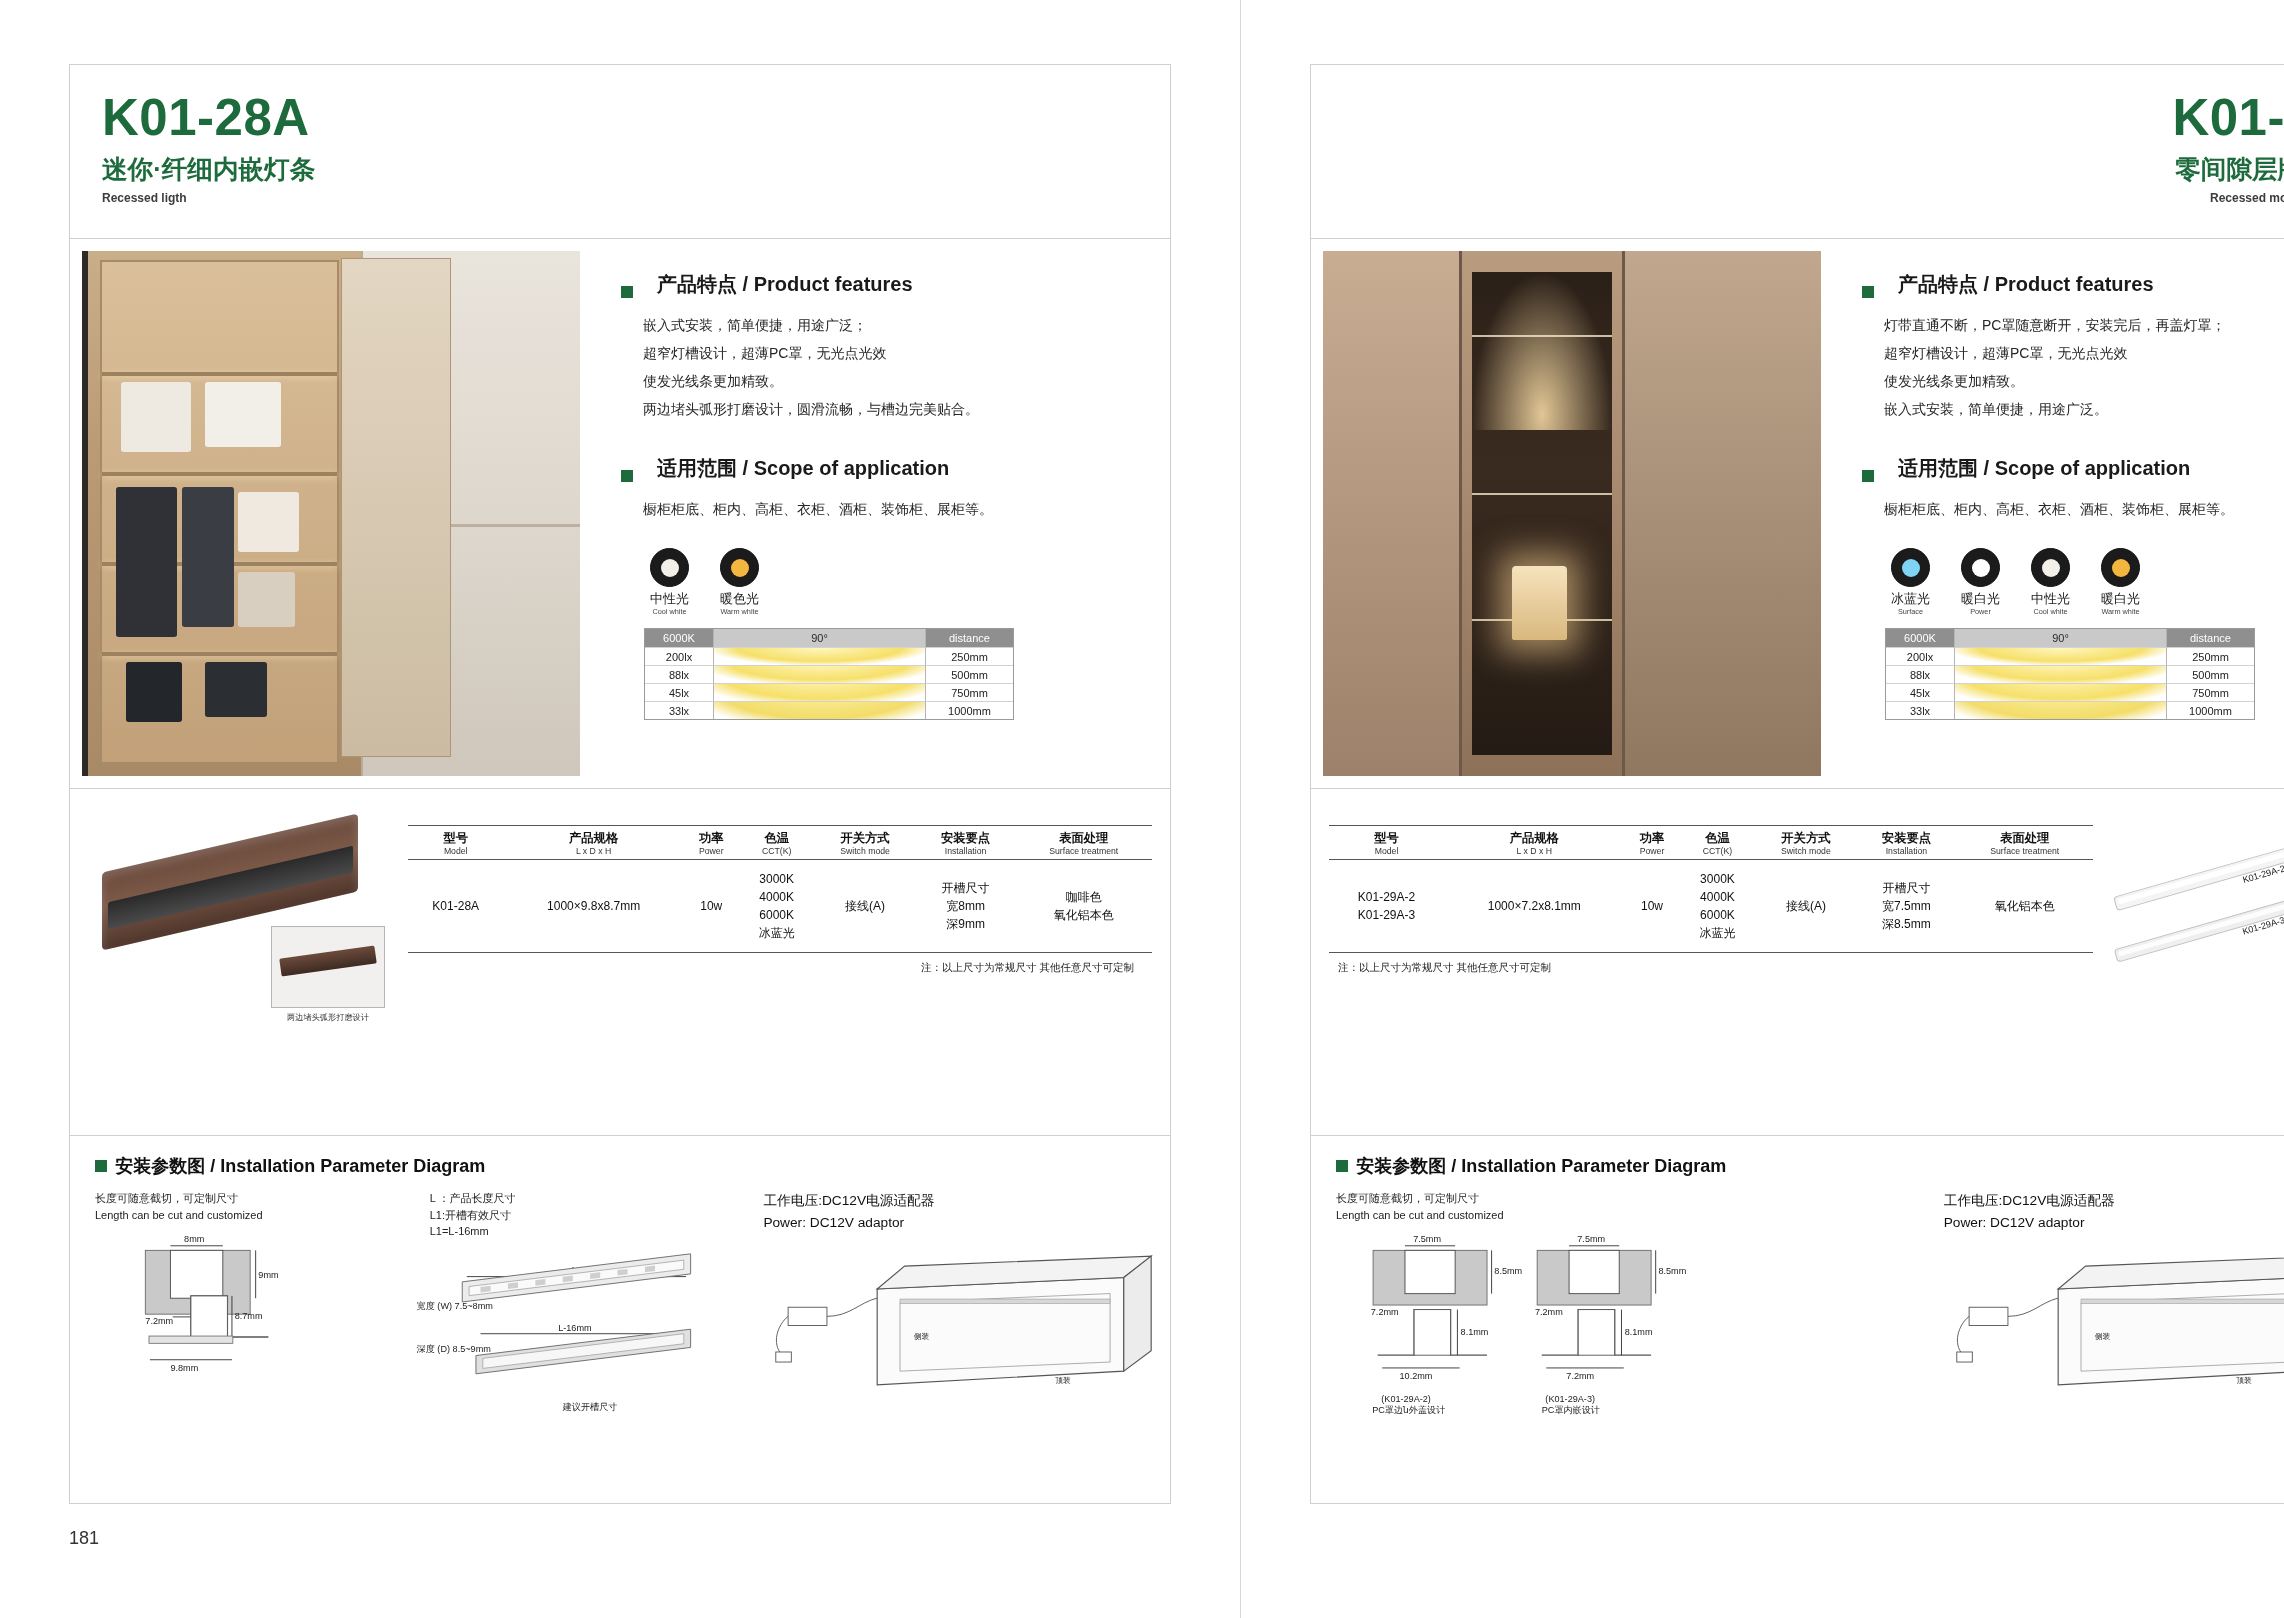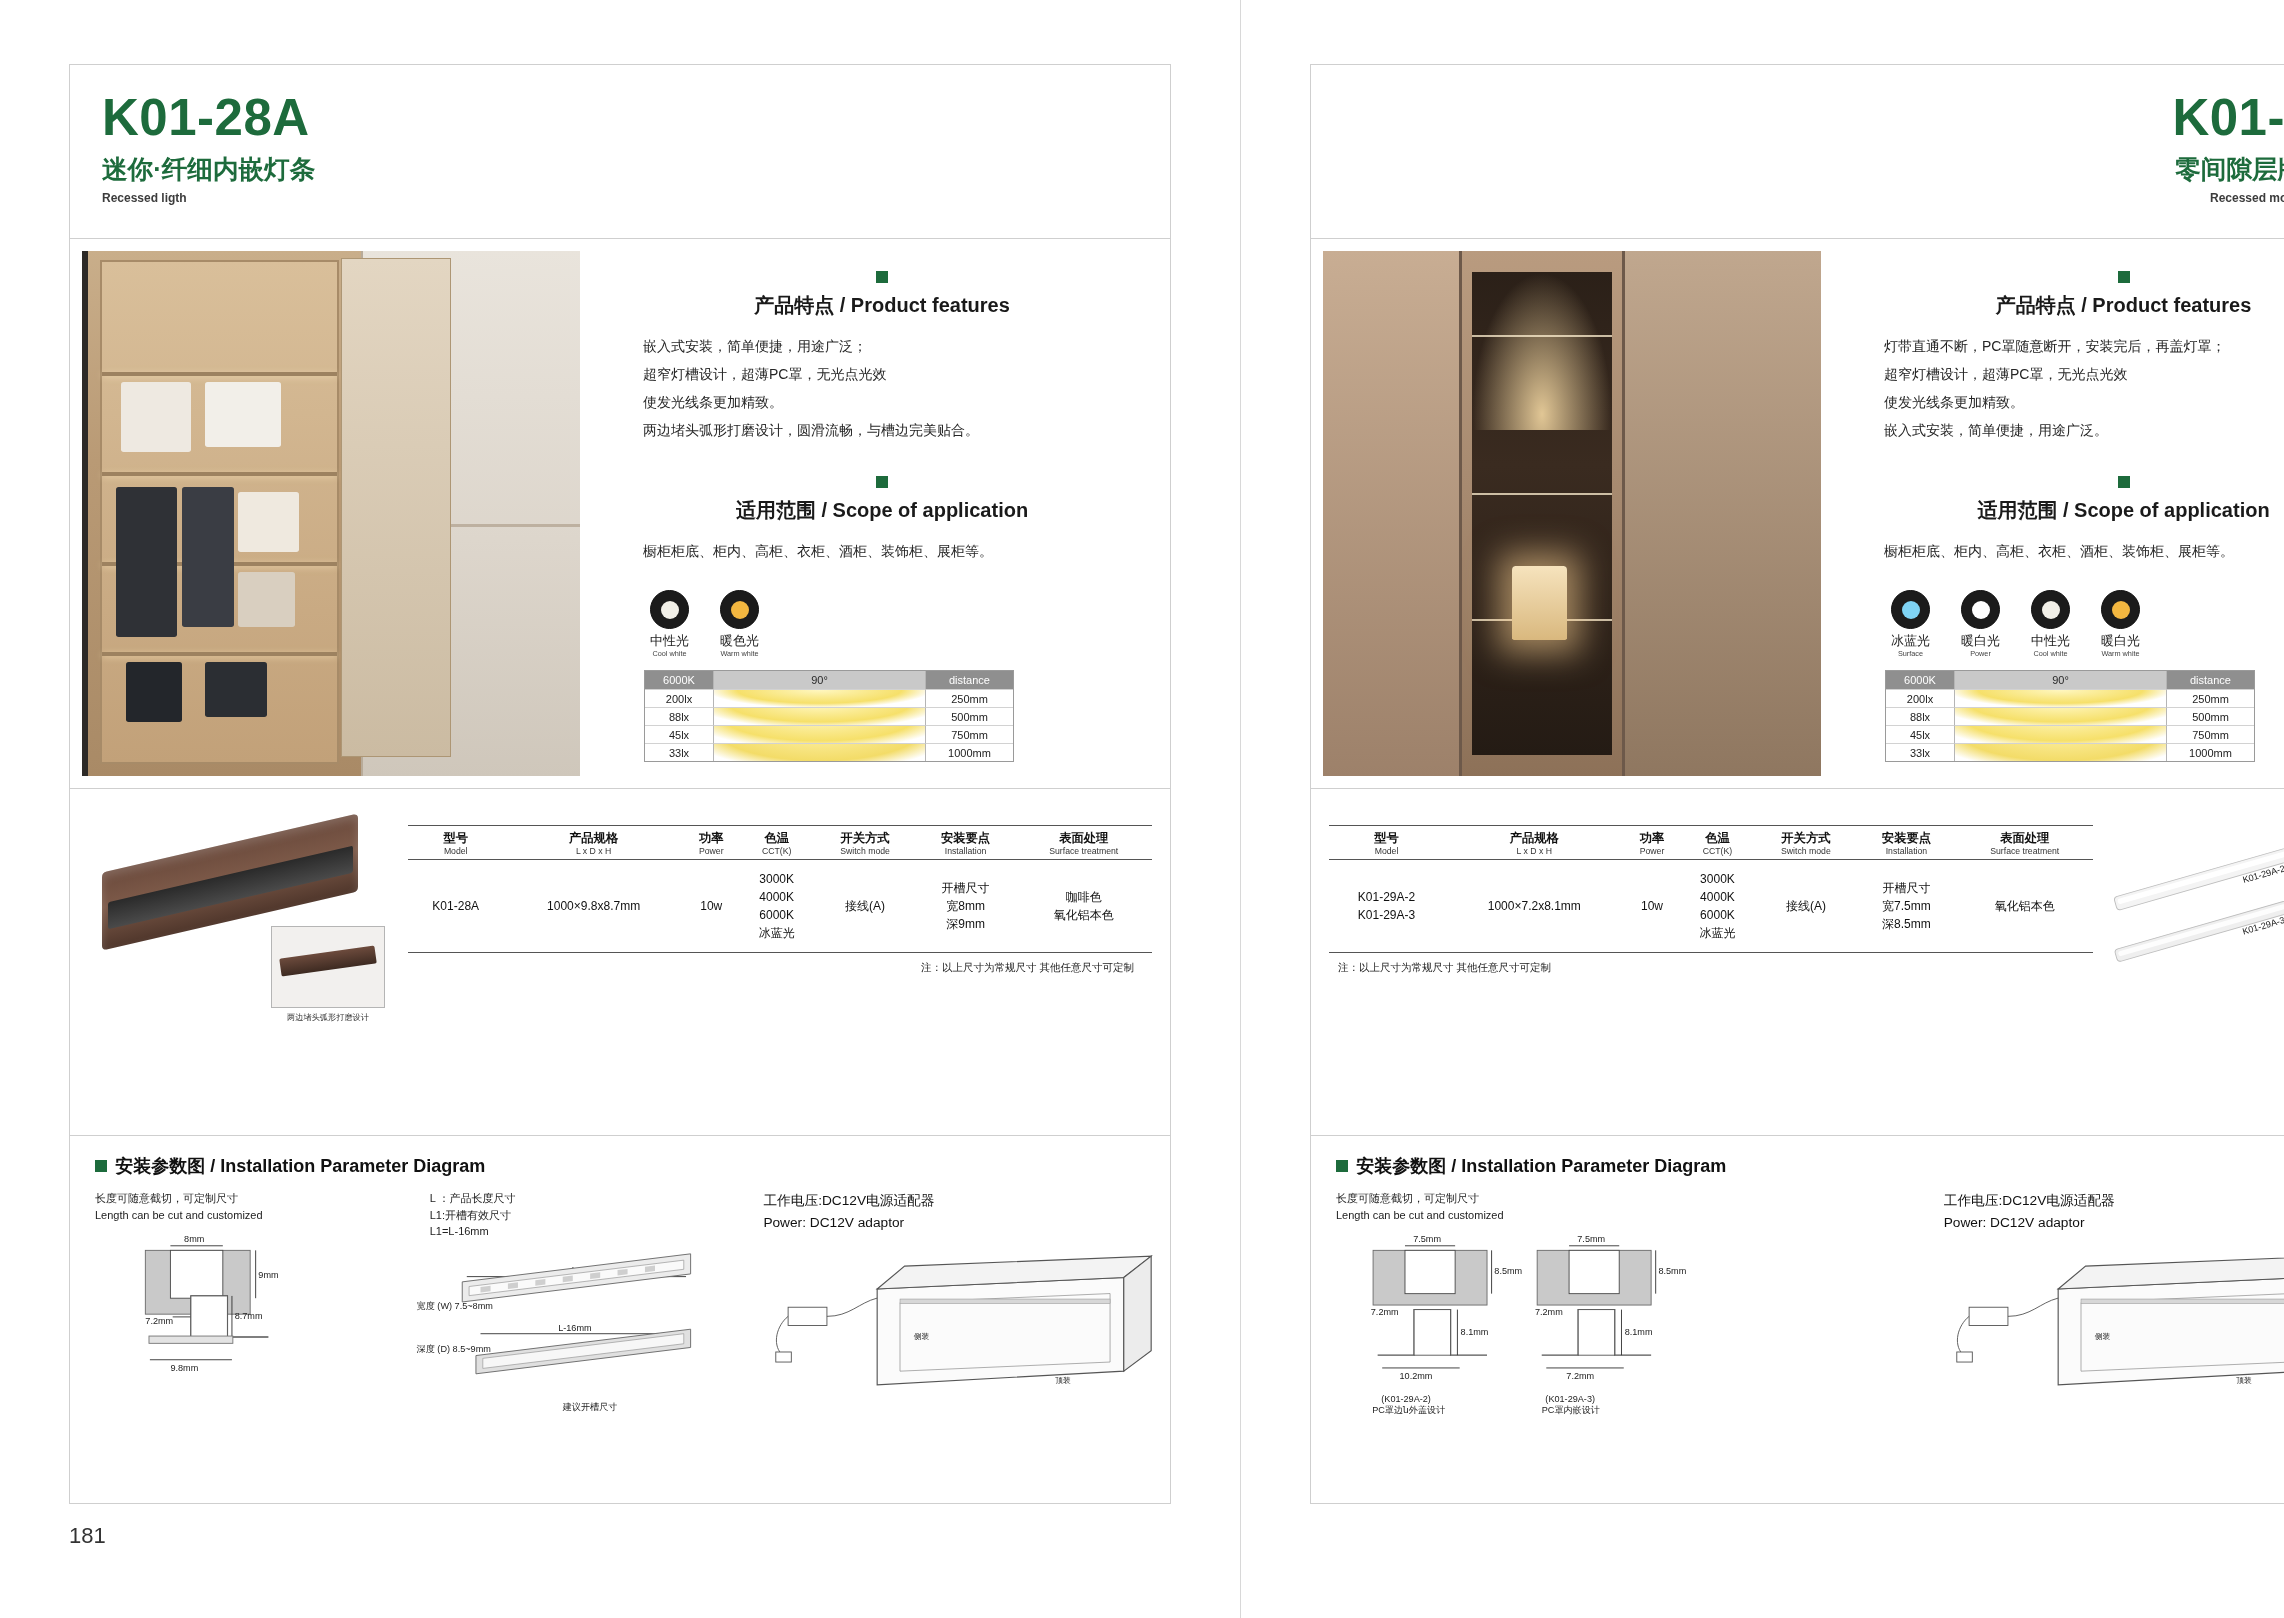--- a/index.html
+++ b/index.html
@@ -116,23 +116,22 @@
   .ph-b .lamp{position:absolute;left:38%;bottom:26%;width:11%;height:14%;
     background:linear-gradient(180deg,#f6e3bd,#d9b87e);border-radius:3.7px 3.7px 1.8px 1.8px;
     box-shadow:0 0 32px 13.7px rgba(255,214,150,.55);}
   .ph-b .gshelf{position:absolute;left:30%;width:28%;height:2.3px;background:rgba(255,240,210,.75);}
 
   .features {
     flex: 1;
     padding: 32px 27px 13.7px 41px;
   }
   .f-head {
-    display: flex; align-items: center; gap: 9px;
+    display: flex; align-items: flex-end; gap: 24px;
     margin-bottom: 12.8px;
-    flex-direction: column;
   }
   .sq { width: 12px; height: 12px; background: #1d6b3c; flex: 0 0 12px; }
   .f-title { font-size: 20px; color: #1a1a1a; font-weight: bold; }
   .f-list { margin: 0 0 0 22px; padding: 0; list-style: none; }
   .f-list li {
     font-size: 14px; color: #262626; line-height: 2.0; white-space: pre-line;
   }
   .f-block2 { margin-top: 32px; }
 
   
@@ -230,21 +229,21 @@
   .bot-row { display:flex; gap: 13.7px; }
   .bcol { position: relative; }
   .cut-note { font-size: 11px; color:#222; line-height:1.5; white-space: pre-line; }
   .volt {
     font-size: 13.7px; color:#111; line-height:1.6; white-space: pre-line; font-weight:500;
   }
 
   
   svg { display:block; }
   .pg-num {
-    position: absolute; bottom: 69px; font-size: 22px; color: #333;
+    position: absolute; bottom: 69px; font-size: 18px; color: #333;
   }
   .pg-num.l { left: 69px; }
   .tiny { font-size: 20px; fill:#222; }
   .tiny2 { font-size: 17px; fill:#222; }
 </style>
 </head>
 <body>
 
 <div id="sheet">
  <div class="spread">

